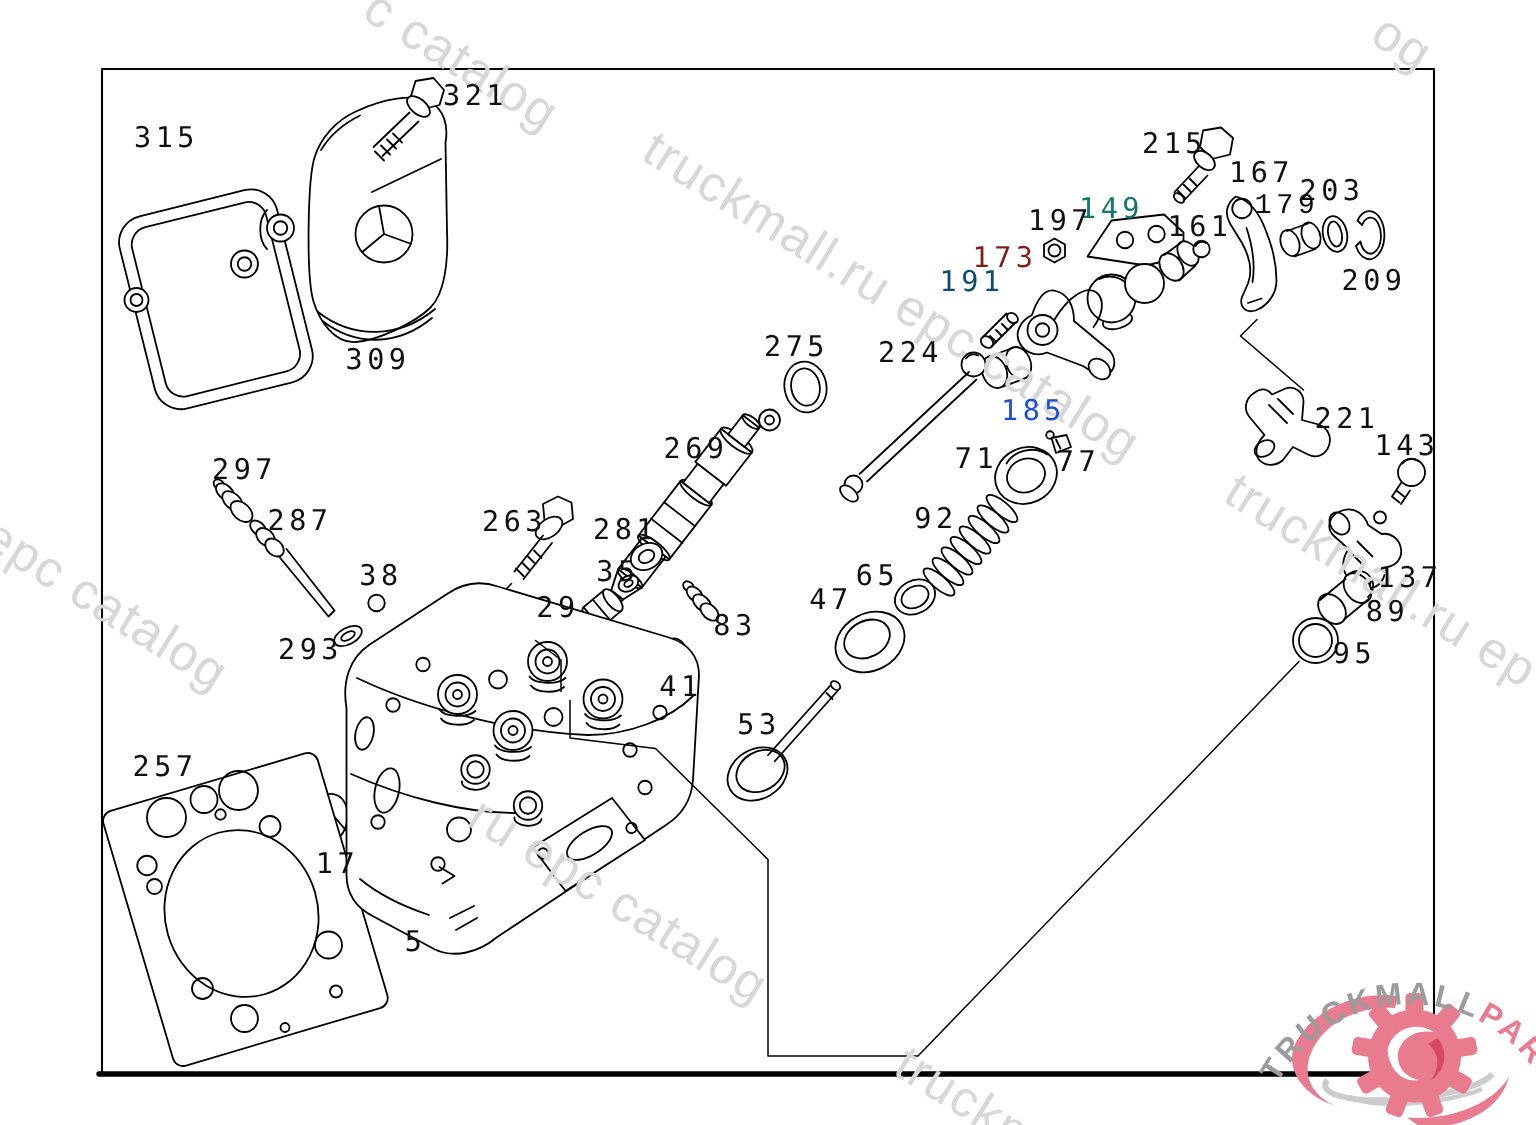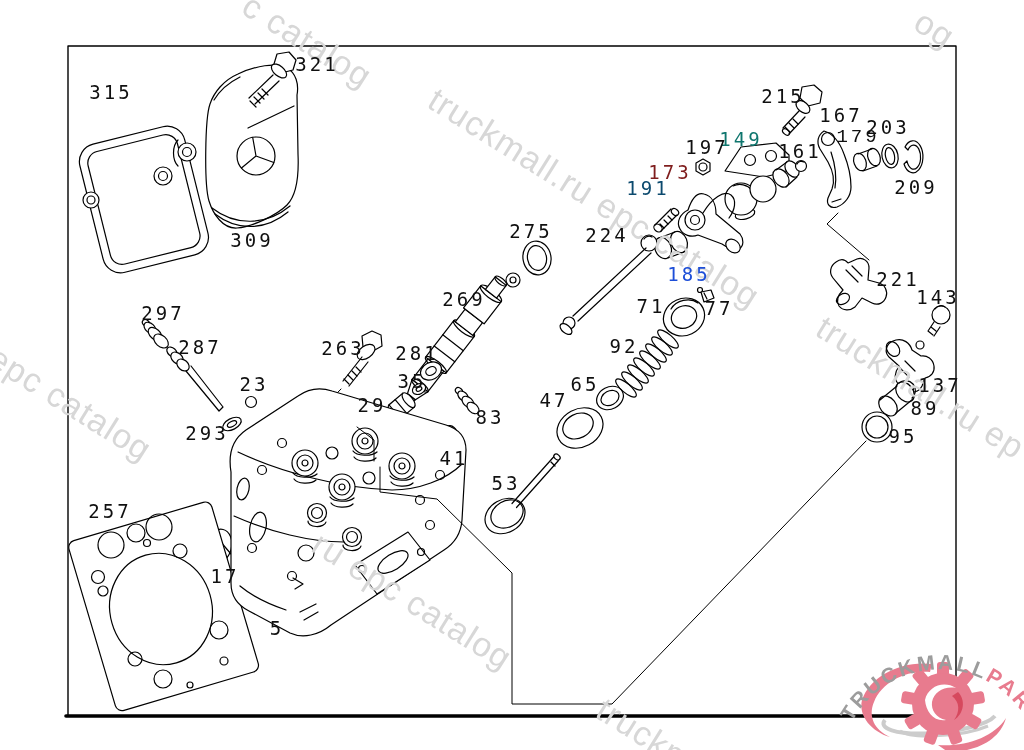--- a/index.html
+++ b/index.html
@@ -461,20 +461,20 @@
       <div class="plabel" style="left: 554px; top: 400px; color: rgb(16, 16, 16);">47</div>
       <div class="plabel" style="left: 490px; top: 417px; color: rgb(16, 16, 16);">83</div>
       <div class="plabel" style="left: 454px; top: 458px; color: rgb(16, 16, 16);">41</div>
       <div class="plabel" style="left: 506px; top: 483px; color: rgb(16, 16, 16);">53</div>
       <div class="plabel" style="left: 343px; top: 348px; color: rgb(16, 16, 16);">263</div>
       <div class="plabel" style="left: 417px; top: 353px; color: rgb(16, 16, 16);">281</div>
       <div class="plabel" style="left: 412px; top: 381px; color: rgb(16, 16, 16);">35</div>
       <div class="plabel" style="left: 372px; top: 405px; color: rgb(16, 16, 16);">29</div>
       <div class="plabel" style="left: 163px; top: 313px; color: rgb(16, 16, 16);">297</div>
       <div class="plabel" style="left: 200px; top: 347px; color: rgb(16, 16, 16);">287</div>
-      <div class="plabel" style="left: 254px; top: 384px; color: rgb(16, 16, 16);">23</div>
+      <div class="plabel" style="left: 254px; top: 384px; color: rgb(16, 16, 16);">38</div>
       <div class="plabel" style="left: 207px; top: 433px; color: rgb(16, 16, 16);">293</div>
       <div class="plabel" style="left: 110px; top: 511px; color: rgb(16, 16, 16);">257</div>
       <div class="plabel" style="left: 225px; top: 576px; color: rgb(16, 16, 16);">17</div>
       <div class="plabel" style="left: 277px; top: 628px; color: rgb(16, 16, 16);">5</div>
     </div>
 
 </div>
 
 </body></html>

